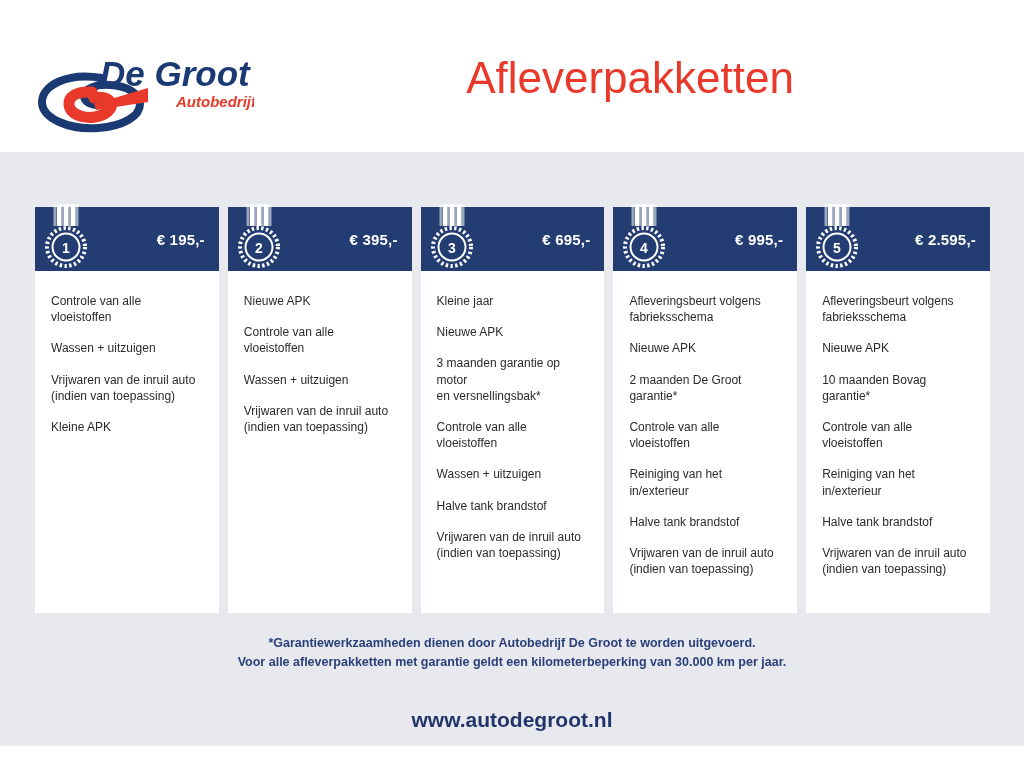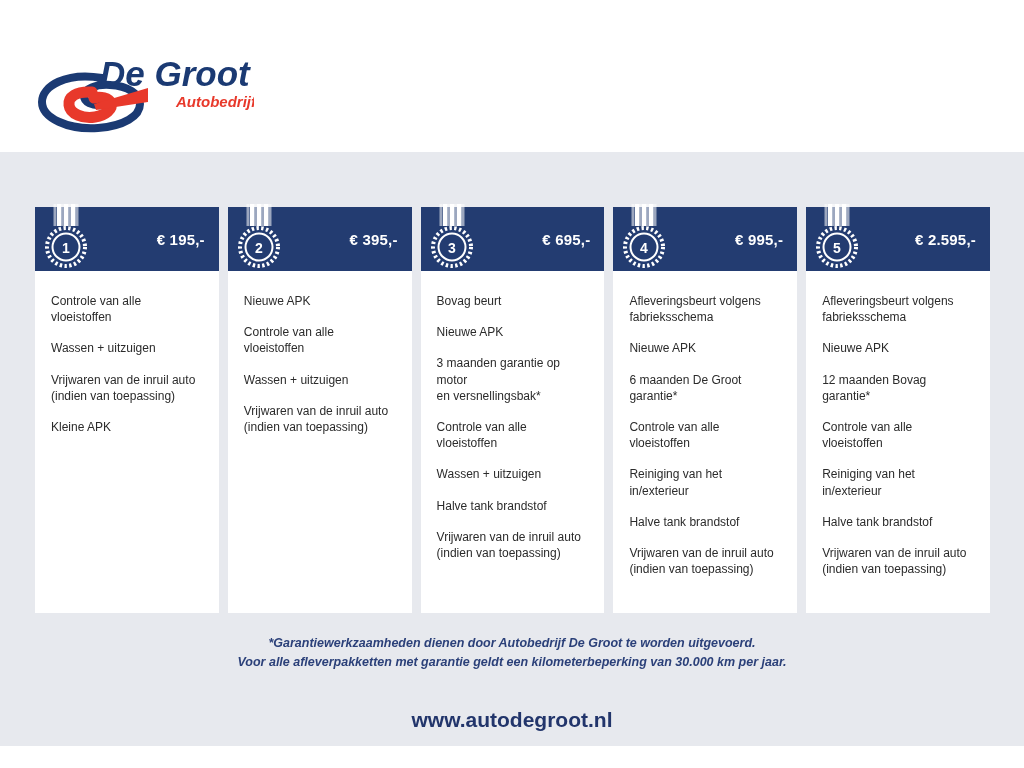--- a/index.html
+++ b/index.html
@@ -131,21 +131,20 @@
   .footnote {
     position: absolute;
     left: 0;
     top: 634px;
     width: 1024px;
     text-align: center;
     color: #2b4079;
     font-size: 12.5px;
     font-weight: bold;
     line-height: 1.55;
-    font-style: italic;
   }
   .footnote .fn-line { display: block; }
 
   
   .website {
     position: absolute;
     left: 0;
     top: 708px;
     width: 1024px;
     text-align: center;
@@ -169,20 +168,21 @@
 
         <path d="M56 44 C40 43 32 49 33 57 C34 66 47 71 59 69 C70 67 77 61 75 55 C73 50 64 48 58 50" fill="none" stroke="#e8392b" stroke-width="11" stroke-linecap="round"></path>
 
         <path d="M58 56 L112 40 L112 54 L60 62 Z" fill="#e8392b"></path>
 
         <text x="64" y="38" font-family="'Liberation Sans', sans-serif" font-size="35" font-weight="bold" font-style="italic" fill="#1b3a73">De Groot</text>
         <text x="140" y="59" font-family="'Liberation Sans', sans-serif" font-size="15" font-weight="bold" font-style="italic" fill="#e8392b">Autobedrijf</text>
       </svg>
     </div>
 
+    <div class="page-title">Afleverpakketten</div>
   </div>
 
   <div class="body-band"></div>
   <div class="bottom-white"></div>
 
   <div class="cards">
 
     <div class="card">
       <div class="card-header">
         <span class="medal">
@@ -259,21 +259,21 @@
               <rect x="32.5" y="0" width="3" height="22"></rect>
             </g>
             <circle cx="23" cy="43" r="19" fill="none" stroke="#ffffff" stroke-width="4" stroke-dasharray="2.4 2.4"></circle>
             <circle cx="23" cy="43" r="13.5" fill="none" stroke="#ffffff" stroke-width="2"></circle>
             <text x="23" y="48.5" text-anchor="middle" font-family="'Liberation Sans', sans-serif" font-size="14" font-weight="bold" fill="#ffffff">3</text>
           </svg>
         </span>
         <span class="price">€ 695,-</span>
       </div>
       <div class="card-body">
-        <div class="feature">Bovag beurt</div>
+        <div class="feature">Kleine jaar</div>
         <div class="feature">Nieuwe APK</div>
         <div class="feature">3 maanden garantie op motor<br>en versnellingsbak*</div>
         <div class="feature">Controle van alle vloeistoffen</div>
         <div class="feature">Wassen + uitzuigen</div>
         <div class="feature">Halve tank brandstof</div>
         <div class="feature">Vrijwaren van de inruil auto<br>(indien van toepassing)</div>
       </div>
     </div>
 
     <div class="card">
@@ -294,21 +294,21 @@
             <circle cx="23" cy="43" r="19" fill="none" stroke="#ffffff" stroke-width="4" stroke-dasharray="2.4 2.4"></circle>
             <circle cx="23" cy="43" r="13.5" fill="none" stroke="#ffffff" stroke-width="2"></circle>
             <text x="23" y="48.5" text-anchor="middle" font-family="'Liberation Sans', sans-serif" font-size="14" font-weight="bold" fill="#ffffff">4</text>
           </svg>
         </span>
         <span class="price">€ 995,-</span>
       </div>
       <div class="card-body">
         <div class="feature">Afleveringsbeurt volgens<br>fabrieksschema</div>
         <div class="feature">Nieuwe APK</div>
-        <div class="feature">6 maanden De Groot garantie*</div>
+        <div class="feature">2 maanden De Groot garantie*</div>
         <div class="feature">Controle van alle vloeistoffen</div>
         <div class="feature">Reiniging van het in/exterieur</div>
         <div class="feature">Halve tank brandstof</div>
         <div class="feature">Vrijwaren van de inruil auto<br>(indien van toepassing)</div>
       </div>
     </div>
 
     <div class="card">
       <div class="card-header">
         <span class="medal">
@@ -327,21 +327,21 @@
             <circle cx="23" cy="43" r="19" fill="none" stroke="#ffffff" stroke-width="4" stroke-dasharray="2.4 2.4"></circle>
             <circle cx="23" cy="43" r="13.5" fill="none" stroke="#ffffff" stroke-width="2"></circle>
             <text x="23" y="48.5" text-anchor="middle" font-family="'Liberation Sans', sans-serif" font-size="14" font-weight="bold" fill="#ffffff">5</text>
           </svg>
         </span>
         <span class="price">€ 2.595,-</span>
       </div>
       <div class="card-body">
         <div class="feature">Afleveringsbeurt volgens<br>fabrieksschema</div>
         <div class="feature">Nieuwe APK</div>
-        <div class="feature">12 maanden Bovag garantie*</div>
+        <div class="feature">10 maanden Bovag garantie*</div>
         <div class="feature">Controle van alle vloeistoffen</div>
         <div class="feature">Reiniging van het in/exterieur</div>
         <div class="feature">Halve tank brandstof</div>
         <div class="feature">Vrijwaren van de inruil auto<br>(indien van toepassing)</div>
       </div>
     </div>
 
   </div>
 
   <div class="footnote">

